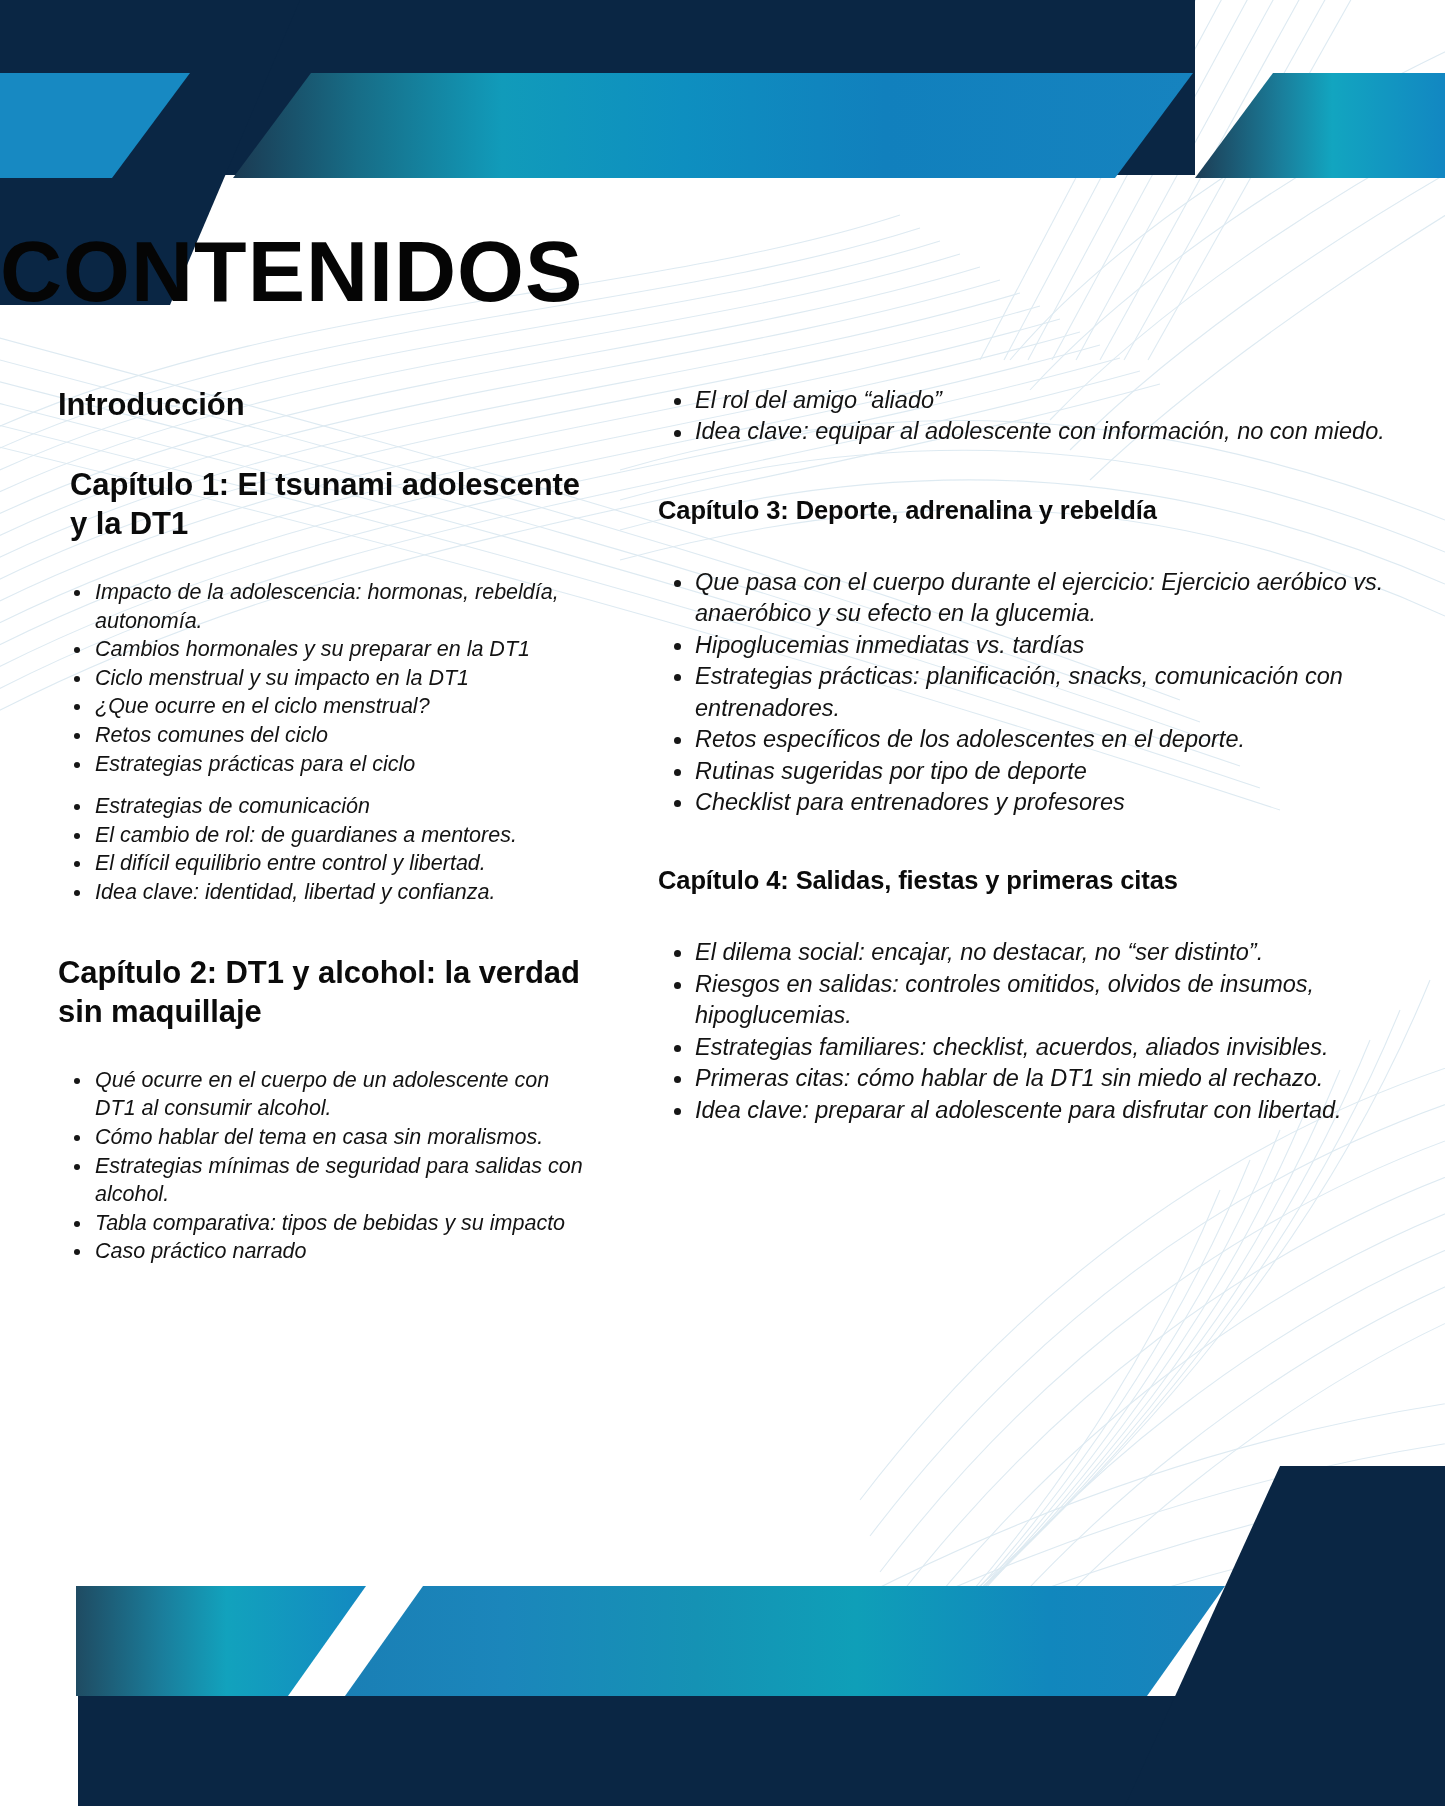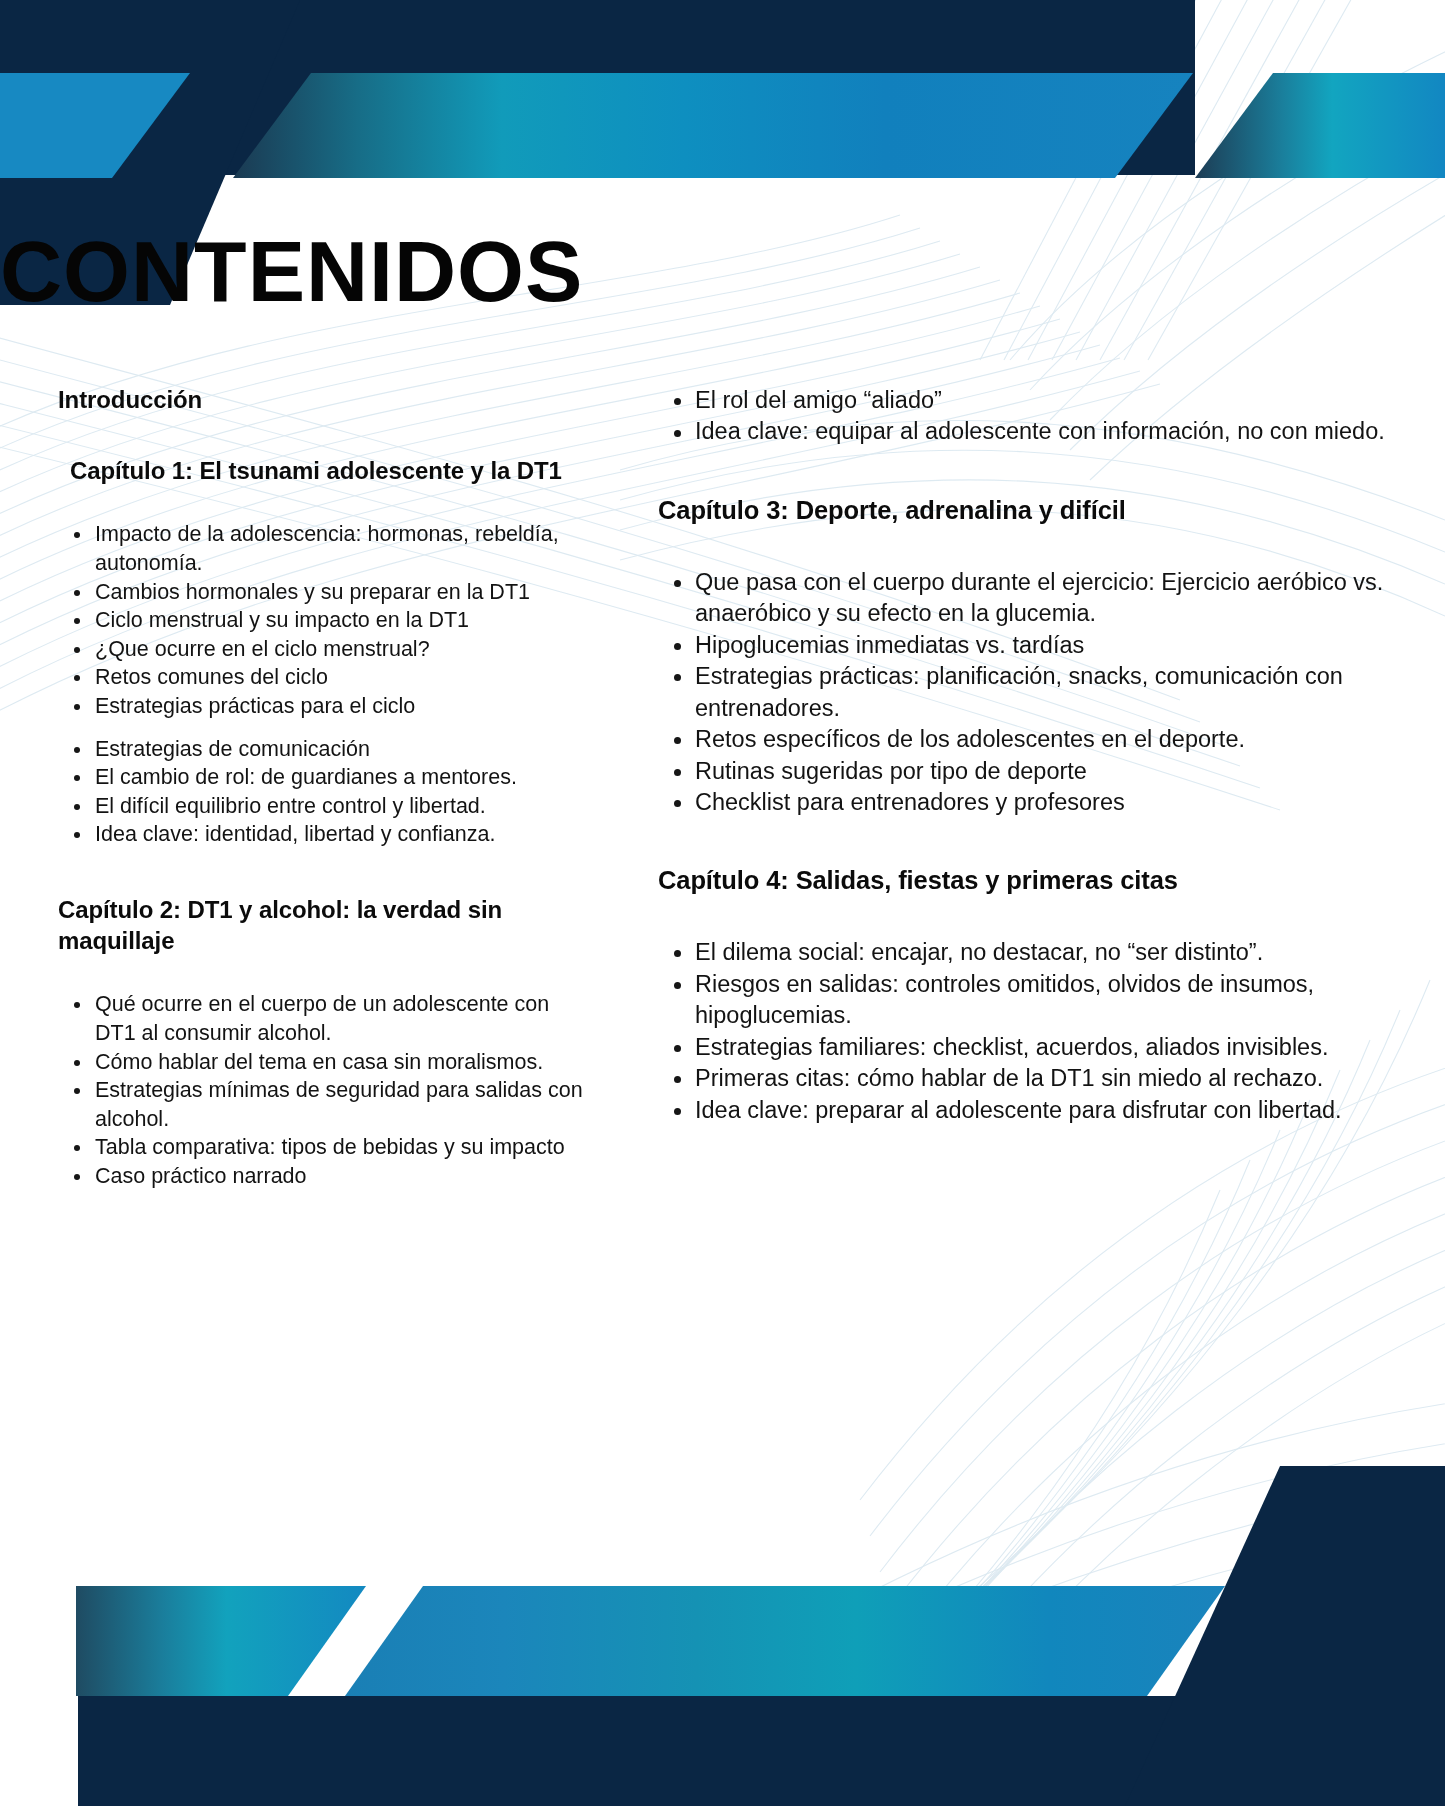--- a/index.html
+++ b/index.html
@@ -88,31 +88,31 @@
   .columns {
     position:absolute;
     top:385px; left:0; width:1445px;
     display:flex;
   }
   .col { }
   .col-left  { width:600px; padding-left:58px; padding-right:10px; }
   .col-right { width:845px; padding-left:58px; padding-right:55px; }
 
   h2.sec {
-    font-size:24px;
+    font-size:31px;
     font-weight:bold;
     color:#0b0b0b;
     line-height:1.28;
     letter-spacing:-0.1px;
   }
   .col-right h2.sec { font-size:25.5px; }
 
   ul.toc {
     list-style:none;
-    margin:0; padding:0;
+    margin:0; padding:0;font-style:italic;
   }
   ul.toc li {
     position:relative;
     padding-left:37px;
     font-size:21.5px;
     line-height:1.33;
     color:#131313;
   }
   .col-right ul.toc li { font-size:23.5px; line-height:1.34; }
   ul.toc li::before {
@@ -266,21 +266,21 @@
 
       <div class="col col-right">
 
         <ul class="toc">
           <li>El rol del amigo “aliado”</li>
           <li>Idea clave: equipar al adolescente con información, no con miedo.</li>
         </ul>
 
         <div class="sp-46"></div>
 
-        <h2 class="sec">Capítulo 3: Deporte, adrenalina y difícil</h2>
+        <h2 class="sec">Capítulo 3: Deporte, adrenalina y rebeldía</h2>
 
         <div class="sp-40"></div>
 
         <ul class="toc">
           <li>Que pasa con el cuerpo durante el ejercicio: Ejercicio aeróbico vs. anaeróbico y su efecto en la glucemia.</li>
           <li>Hipoglucemias inmediatas vs. tardías</li>
           <li>Estrategias prácticas: planificación, snacks, comunicación con entrenadores.</li>
           <li>Retos específicos de los adolescentes en el deporte.</li>
           <li>Rutinas sugeridas por tipo de deporte</li>
           <li>Checklist para entrenadores y profesores</li>

